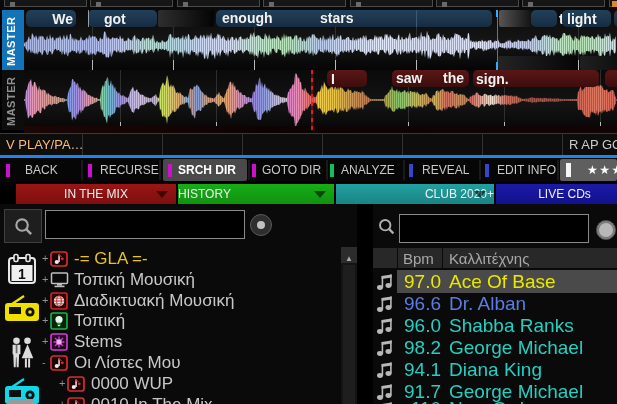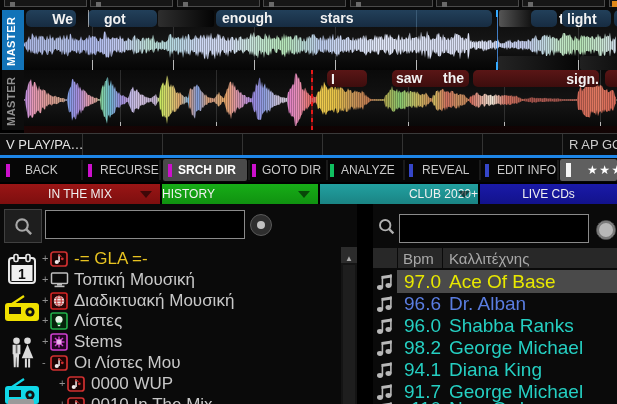--- a/index.html
+++ b/index.html
@@ -192,29 +192,29 @@
         <div style="position:absolute;left:384px;top:52px;width:1px;height:8px;background:rgba(220,220,220,0.8);"></div>
         <div style="position:absolute;left:480px;top:0;width:1px;height:60px;background:rgba(200,200,200,0.18);"></div>
         <div style="position:absolute;left:480px;top:52px;width:1px;height:8px;background:rgba(220,220,220,0.8);"></div>
         <div style="position:absolute;left:576px;top:0;width:1px;height:60px;background:rgba(200,200,200,0.18);"></div>
         <div style="position:absolute;left:576px;top:52px;width:1px;height:8px;background:rgba(220,220,220,0.8);"></div>
     <div style="position:absolute;left:303px;top:0;width:40px;height:17px;background:linear-gradient(180deg,#5a1616,#3d0d0d);border-radius:5px;"><span style="font-weight:bold;font-size:14px;color:#f2f2f2;padding-left:4px;line-height:17px;">I</span></div>
         <div style="position:absolute;left:368px;top:0;width:77px;height:17px;background:linear-gradient(180deg,#5a1616,#3d0d0d);border-radius:5px;">
           <span style="position:absolute;left:4px;font-weight:bold;font-size:14px;color:#f2f2f2;line-height:17px;">saw</span>
           <span style="position:absolute;left:51px;font-weight:bold;font-size:14px;color:#f2f2f2;line-height:17px;">the</span>
         </div>
-        <div style="position:absolute;left:449px;top:0;width:126px;height:17px;background:linear-gradient(180deg,#5a1616,#3d0d0d);border-radius:5px;text-align:right;"><span style="font-weight:bold;font-size:14px;color:#f2f2f2;padding-left:3px;line-height:17px;">sign.</span></div>
+        <div style="position:absolute;left:449px;top:0;width:126px;height:17px;background:linear-gradient(180deg,#5a1616,#3d0d0d);border-radius:5px;"><span style="font-weight:bold;font-size:14px;color:#f2f2f2;padding-left:3px;line-height:17px;">sign.</span></div>
         <div style="position:absolute;left:581px;top:0;width:20px;height:17px;background:linear-gradient(180deg,#5a1616,#3d0d0d);border-radius:5px;"></div>
     <div style="position:absolute;left:0;top:56px;width:593px;height:7px;background:linear-gradient(90deg,#1c0606,#0e0303 40%,#120404);"></div>
     <div style="position:absolute;left:287px;top:0;width:2px;height:60px;background:repeating-linear-gradient(180deg,#e81818 0 4px,rgba(232,24,24,0.35) 4px 8px);"></div>
   </div>
 </div>
 
 <div style="position:absolute;left:0;top:133px;width:617px;height:22px;background:#0d0d0d;border-top:1px solid #3a3a3a;">
-  <span style="position:absolute;left:6px;top:3px;font-size:13px;color:#e5e5e5;">V PLAY/PA…</span>
+  <span style="position:absolute;left:6px;top:3px;font-size:13px;color:#fdba74;">V PLAY/PA…</span>
   <span style="position:absolute;left:569px;top:3px;font-size:13px;color:#cccccc;white-space:nowrap;">R AP GO</span>
   <div style="position:absolute;left:82px;top:0;width:1px;height:22px;background:#333;"></div>
   <div style="position:absolute;left:162px;top:0;width:1px;height:22px;background:#333;"></div>
   <div style="position:absolute;left:242px;top:0;width:1px;height:22px;background:#333;"></div>
   <div style="position:absolute;left:322px;top:0;width:1px;height:22px;background:#333;"></div>
   <div style="position:absolute;left:402px;top:0;width:1px;height:22px;background:#333;"></div>
   <div style="position:absolute;left:482px;top:0;width:1px;height:22px;background:#333;"></div>
   <div style="position:absolute;left:562px;top:0;width:1px;height:22px;background:#333;"></div>
 </div>
 
@@ -241,21 +241,21 @@
       <span style="position:absolute;left:587px;top:5px;font-size:12px;color:#fff;letter-spacing:1.5px;">★★★★</span>
       <div style="position:absolute;left:81px;top:2px;width:2px;height:20px;background:#1a1a1a;"></div>
       <div style="position:absolute;left:159px;top:2px;width:2px;height:20px;background:#1a1a1a;"></div>
       <div style="position:absolute;left:248px;top:2px;width:2px;height:20px;background:#1a1a1a;"></div>
       <div style="position:absolute;left:326px;top:2px;width:2px;height:20px;background:#1a1a1a;"></div>
       <div style="position:absolute;left:403px;top:2px;width:2px;height:20px;background:#1a1a1a;"></div>
       <div style="position:absolute;left:479px;top:2px;width:2px;height:20px;background:#1a1a1a;"></div>
       <div style="position:absolute;left:557px;top:2px;width:2px;height:20px;background:#1a1a1a;"></div>
     </div>
 
-<div style="position:absolute;left:0;top:184px;width:590px;height:20px;background:#000;">
+<div style="position:absolute;left:16px;top:184px;width:590px;height:20px;background:#000;">
       <div style="position:absolute;left:0px;top:0;width:160px;height:20px;background:linear-gradient(180deg,#9a1515,#7d0f0f);">
         <div style="text-align:center;font-size:12px;color:#f0f0f0;line-height:20px;">IN THE MIX</div>
         <div style="position:absolute;right:8px;top:7px;width:0;height:0;border-left:6px solid transparent;border-right:6px solid transparent;border-top:7px solid rgba(0,0,0,0.55);"></div>
       </div>
       <div style="position:absolute;left:162px;top:0;width:156px;height:20px;background:linear-gradient(180deg,#17ad17,#109210);">
         <div style="font-size:12px;color:#f0f0f0;line-height:20px;">HISTORY</div>
         <div style="position:absolute;right:8px;top:7px;width:0;height:0;border-left:6px solid transparent;border-right:6px solid transparent;border-top:7px solid rgba(0,0,0,0.55);"></div>
       </div>
       <div style="position:absolute;left:320px;top:0;width:158px;height:20px;background:linear-gradient(180deg,#22a0a0,#1a8484);">
         <div style="text-align:right;font-size:12px;color:#f0f0f0;line-height:20px;">CLUB 2020+</div>
@@ -340,21 +340,21 @@
           <line x1="4.6" y1="11.8" x2="13.4" y2="11.8" stroke="#c03030" stroke-width="0.8"></line>
         </svg></div>
       <div style="position:absolute;left:74px;top:291px;font-size:17px;color:#c8c8c8;white-space:nowrap;">Διαδικτυακή Μουσική</div>
       <div style="position:absolute;left:42px;top:314px;font-size:11px;color:#909090;">+</div>
       <div style="position:absolute;left:50px;top:312px;"><svg width="18" height="18" viewBox="0 0 18 18">
           <rect x="1" y="1" width="16" height="16" rx="2" fill="#05240a" stroke="#22b04a" stroke-width="1.6"></rect>
           <circle cx="9" cy="7.6" r="3.6" fill="#e8f5e8"></circle>
           <rect x="7.4" y="10.6" width="3.2" height="2.2" fill="#22b04a"></rect>
           <rect x="7.8" y="13" width="2.4" height="1.2" fill="#e8f5e8"></rect>
         </svg></div>
-      <div style="position:absolute;left:74px;top:311px;font-size:17px;color:#c8c8c8;white-space:nowrap;">Λίστες</div>
+      <div style="position:absolute;left:74px;top:311px;font-size:17px;color:#c8c8c8;white-space:nowrap;">Τοπική</div>
       <div style="position:absolute;left:42px;top:335px;font-size:11px;color:#909090;">+</div>
       <div style="position:absolute;left:50px;top:333px;"><svg width="18" height="18" viewBox="0 0 18 18">
           <rect x="1" y="1" width="16" height="16" rx="2" fill="#230523" stroke="#d040d0" stroke-width="1.6"></rect>
           <circle cx="9" cy="9" r="3" fill="#e8b8e8"></circle>
           <g stroke="#d040d0" stroke-width="1.4">
             <line x1="9" y1="3.5" x2="9" y2="7"></line>
             <line x1="9" y1="11" x2="9" y2="14.5"></line>
             <line x1="3.5" y1="9" x2="7" y2="9"></line>
             <line x1="11" y1="9" x2="14.5" y2="9"></line>
             <line x1="5" y1="5" x2="7.3" y2="7.3"></line>

